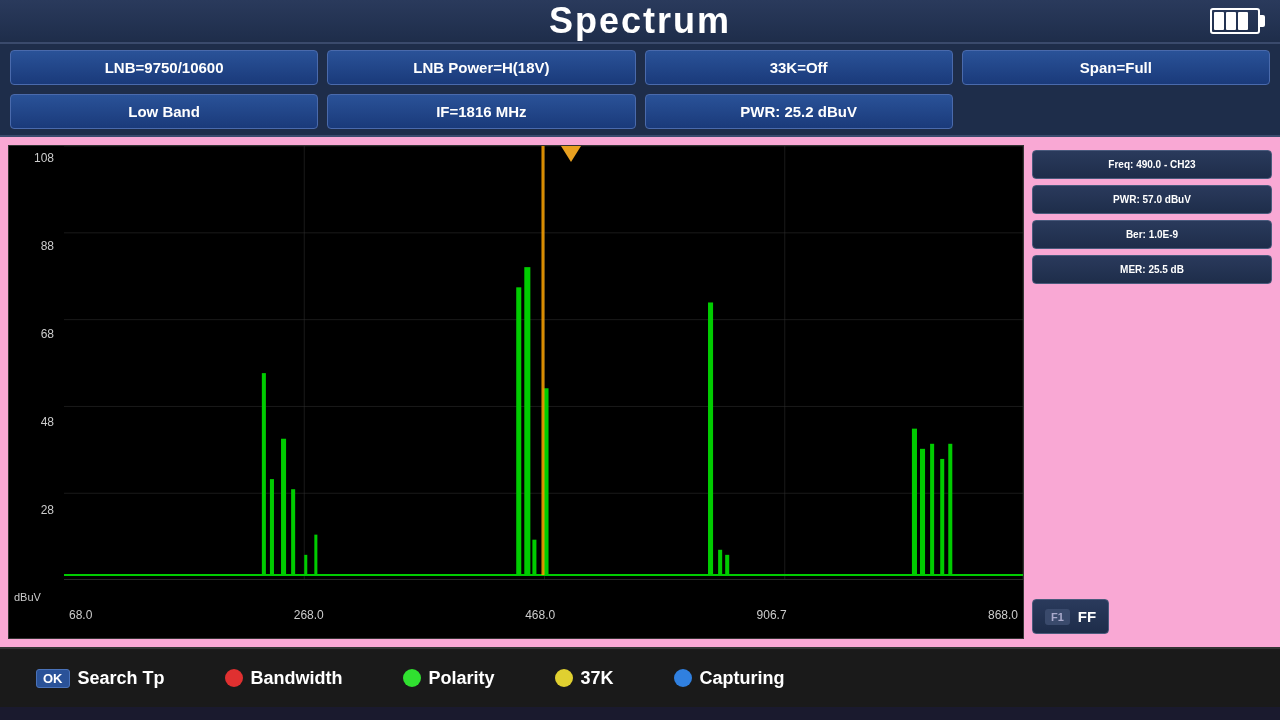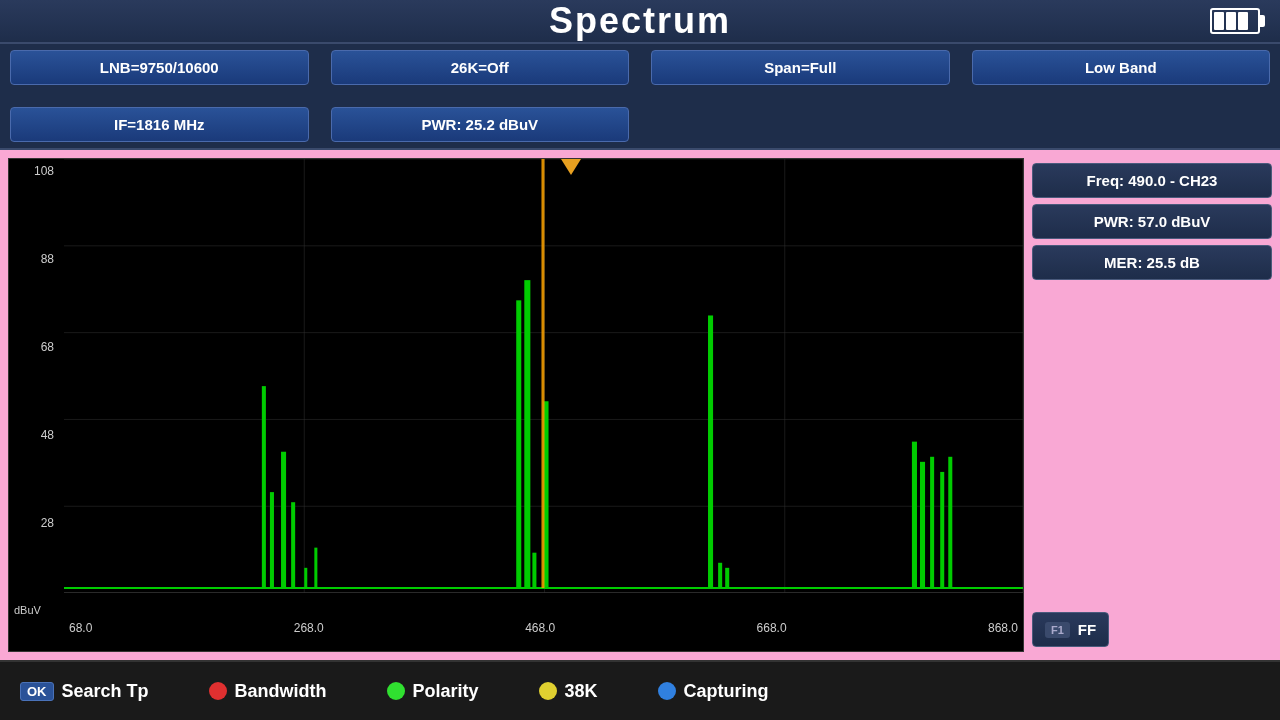--- a/index.html
+++ b/index.html
@@ -59,21 +59,21 @@
       background: white;
       border-radius: 1px;
     }
 
     
     .controls-bar {
       background: #1e2d4a;
       padding: 6px 10px;
       display: grid;
       grid-template-columns: repeat(4, 1fr);
-      gap: 22px;
+      gap: 9px;
       border-bottom: 2px solid #3a4a6c;
     }
     .control-btn {
       background: linear-gradient(180deg, #2a5298 0%, #1a3a7a 100%);
       border: 1px solid #4a6aac;
       border-radius: 4px;
       padding: 8px 12px;
       text-align: center;
       font-size: 15px;
       font-weight: bold;
@@ -154,21 +154,21 @@
       flex-direction: column;
       gap: 6px;
       padding: 5px 0;
     }
     .info-row {
       background: linear-gradient(180deg, #2a3a5c 0%, #1e2d4a 100%);
       border: 1px solid #4a5a7c;
       border-radius: 4px;
       padding: 8px 12px;
       text-align: center;
-      font-size: 15px;
+      font-size: 10px;
       font-weight: bold;
       color: white;
     }
     .f-buttons {
       margin-top: auto;
       display: flex;
       flex-direction: row;
       gap: 6px;
     }
     .f-btn {
@@ -221,20 +221,21 @@
       flex-shrink: 0;
     }
     .ok-badge {
       background: #2a5298;
       border: 1px solid #4a72b8;
       border-radius: 3px;
       padding: 1px 6px;
       font-size: 13px;
       color: white;
       font-weight: bold;
+      margin-left: 16px;
     }
     .dot-red { background: #e03030; }
     .dot-green { background: #30e030; }
     .dot-yellow { background: #e0d030; }
     .dot-blue { background: #3080e0; }
     .marker-triangle {
       width: 0;
       height: 0;
       border-left: 10px solid transparent;
       border-right: 10px solid transparent;
@@ -251,21 +252,22 @@
   <span class="header-title">Spectrum</span>
   <div class="battery-icon">
     <div class="battery-bar"></div>
     <div class="battery-bar"></div>
     <div class="battery-bar"></div>
   </div>
 </div>
 
 <div class="controls-bar">
   <div class="control-btn">LNB=9750/10600</div>
-  <div class="control-btn">26K=Off</div>
+  <div class="control-btn">LNB Power=H(18V)</div>
+  <div class="control-btn">33K=Off</div>
   <div class="control-btn">Span=Full</div>
   <div class="control-btn">Low Band</div>
   <div class="control-btn">IF=1816 MHz</div>
   <div class="control-btn">PWR: 25.2 dBuV</div>
 </div>
 
 <div class="main-content">
 
   <div class="spectrum-container">
 
@@ -318,28 +320,29 @@
       <rect x="868" y="310" width="4" height="115" fill="#00cc00"></rect>
       <rect x="876" y="295" width="4" height="130" fill="#00cc00"></rect>
     </svg>
 
     <div class="marker-triangle" style="left: calc(55px + 50% - 10px);"></div>
 
     <div class="x-axis">
       <span class="x-label">68.0</span>
       <span class="x-label">268.0</span>
       <span class="x-label">468.0</span>
-      <span class="x-label">668.0</span>
+      <span class="x-label">906.7</span>
       <span class="x-label">868.0</span>
     </div>
   </div>
 
   <div class="info-panel">
     <div class="info-row">Freq: 490.0 - CH23</div>
     <div class="info-row">PWR: 57.0 dBuV</div>
+    <div class="info-row">Ber: 1.0E-9</div>
     <div class="info-row">MER: 25.5 dB</div>
     <div class="f-buttons">
       <div class="f-btn">
         <span class="f-key">F1</span>
         <span>FF</span>
       </div>
     </div>
   </div>
 </div>
 
@@ -351,19 +354,19 @@
   <div class="bottom-item">
     <div class="dot dot-red"></div>
     <span>Bandwidth</span>
   </div>
   <div class="bottom-item">
     <div class="dot dot-green"></div>
     <span>Polarity</span>
   </div>
   <div class="bottom-item">
     <div class="dot dot-yellow"></div>
-    <span>38K</span>
+    <span>37K</span>
   </div>
   <div class="bottom-item">
     <div class="dot dot-blue"></div>
     <span>Capturing</span>
   </div>
 </div>
 
 </body></html>

